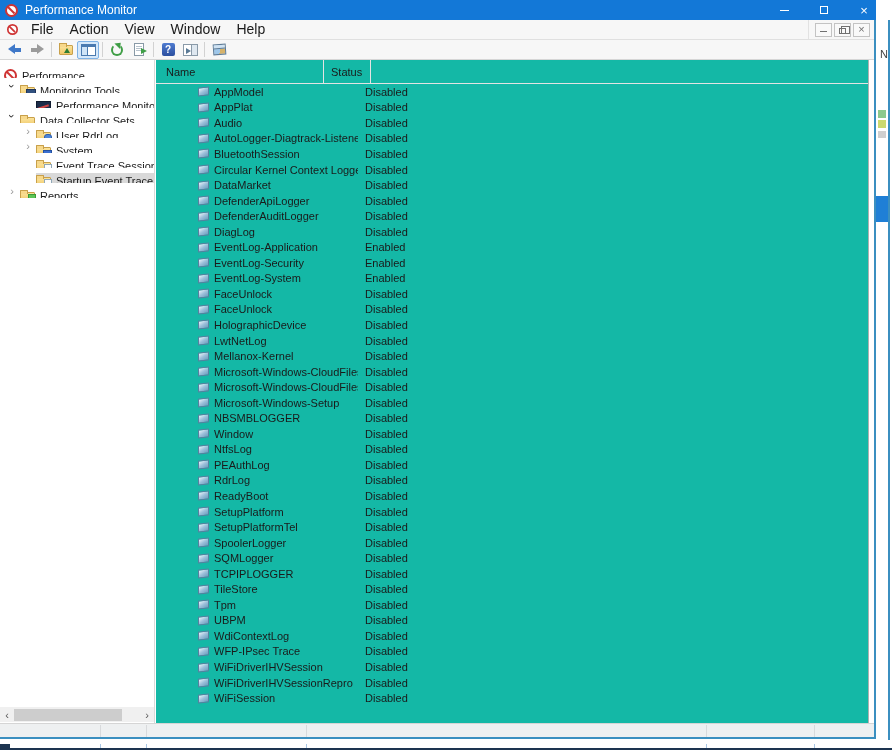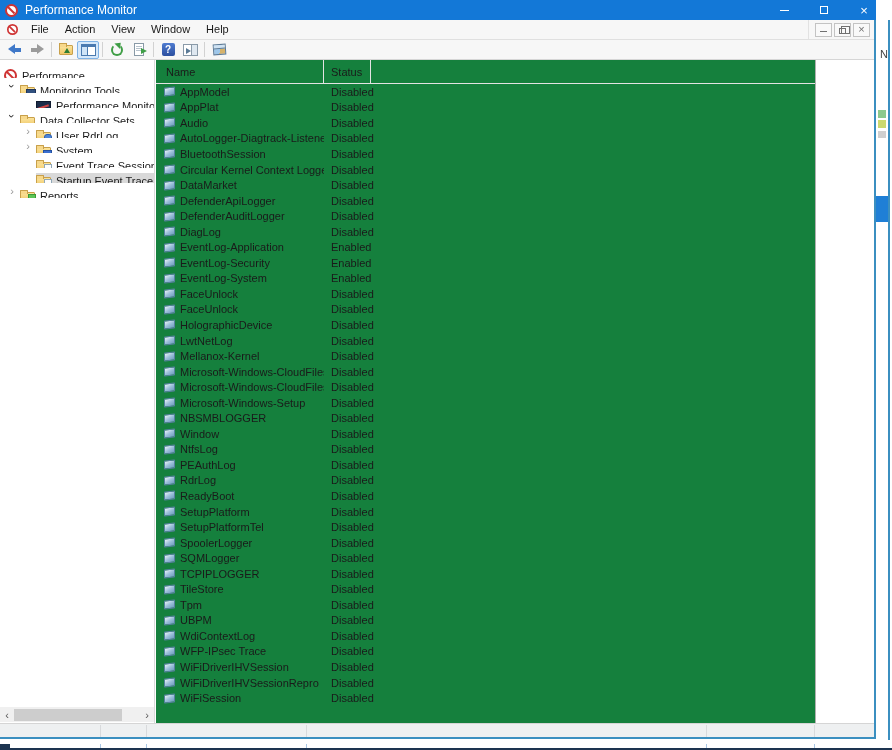--- a/index.html
+++ b/index.html
@@ -16,21 +16,21 @@
   .glyph-max { width:8px; height:8px; border:1px solid #fff; }
   .glyph-close { color:#fff; font-size:13px; line-height:1; }
 
   
   .perfmon-badge { position:relative; width:13px; height:13px; border:2px solid #cf3434; border-radius:50%; background:#fff; flex:0 0 auto; }
   .perfmon-badge::after { content:""; position:absolute; left:3px; top:-1px; width:2px; height:10px; background:#cf3434; transform:rotate(-45deg); }
 
   
   #menubar { position:absolute; left:0; top:20px; width:874px; height:20px; background:#f7f7f7; border-bottom:1px solid #e0e0e0; display:flex; align-items:center; }
   #menubar .app-icon { margin-left:6px; margin-right:4px; transform:scale(.85); }
-  .menu-item { font-size:11px; color:#1a1a1a; padding:8px 8px; line-height:19px; }
+  .menu-item { font-size:14px; color:#1a1a1a; padding:8px 8px; line-height:19px; }
   #mdi-controls { margin-left:auto; display:flex; align-items:center; border-left:1px solid #e2e2e2; padding:0 4px; height:100%; }
   .mdibtn { width:17px; height:14px; border:1px solid #c3c3c3; background:#f9f9f9; display:flex; align-items:center; justify-content:center; margin-left:2px; }
   .g-mdimin { width:7px; height:1px; background:#707070; margin-top:4px; }
   .g-mdirestore { position:relative; width:7px; height:6px; border:1px solid #707070; background:#f9f9f9; margin-top:2px; }
   .g-mdirestore::before { content:""; position:absolute; left:1px; top:-3px; width:7px; height:6px; border:1px solid #707070; }
   .g-mdiclose { color:#707070; font-size:11px; line-height:1; }
 
   
   #toolbar { position:absolute; left:0; top:40px; width:874px; height:20px; background:#f7f7f7; border-bottom:1px solid #d6d6d6; display:flex; align-items:center; padding-left:4px; }
   .tbtn { width:22px; height:18px; display:flex; align-items:center; justify-content:center; }
@@ -85,27 +85,27 @@
   .ti.perfmon::after { content:""; position:absolute; left:3px; top:-1px; width:2px; height:10px; background:#cf3434; transform:rotate(-45deg); }
   .ti.chartline { height:11px; margin-top:1px; background:#1d2c49; border:1px solid #101b30; }
   .ti.chartline::after { content:""; position:absolute; left:1px; top:4px; width:11px; height:2px; background:#d04545; transform:rotate(-18deg); }
 
   
   #tree-hscroll { position:absolute; left:0; bottom:1px; width:154px; height:15px; background:#f0f0f0; display:flex; align-items:center; }
   .sb-arrow { width:14px; height:15px; display:flex; align-items:center; justify-content:center; color:#5a5a5a; font-size:11px; flex:0 0 auto; }
   #hscroll-thumb { position:absolute; left:14px; top:1.5px; width:108px; height:12px; background:#cdcdcd; }
 
   
-  #list-pane { position:absolute; left:156px; top:0; width:660px; height:100%; background:#15803d; border-right:1px solid #b0b0b0;text-align:right; }
+  #list-pane { position:absolute; left:156px; top:0; width:713px; height:100%; background:#14b8a6; border-right:1px solid #b0b0b0;text-align:right; }
   #list-header { display:flex; height:24px; border-bottom:1px solid #e3e3e3; align-items:stretch; font-size:11px; color:#1a1a1a; }
   .hcell { display:flex; align-items:center; border-right:1px solid #e3e3e3; padding-left:10px; }
   .hcell.col-name { width:168px; }
   .hcell.col-status { width:47px; padding-left:7px; }
   .lrow { display:flex; height:15.55px; align-items:center; font-size:11px; color:#1a1a1a; }
-  .lcell-name { width:168px; padding-left:8px; display:flex; align-items:center; overflow:hidden; white-space:nowrap; }
+  .lcell-name { width:168px; padding-left:8px; display:flex; align-items:center; overflow:hidden; white-space:nowrap;margin-left:34px; }
   .lcell-status { padding-left:7px; white-space:nowrap; }
   .li-icon { width:11px; height:9px; margin-right:5px; background:linear-gradient(150deg,#ddeaf4 10%,#9cc0da 50%,#6d9abc); border:1px solid #57809f; border-radius:1px; transform:skewY(-6deg); flex:0 0 auto; }
 
   
   #status-strip { position:absolute; left:0; top:723px; width:874px; height:14px; background:#eef0f1; border-top:1px solid #d5d5d5; }
   .ss-div { position:absolute; top:1px; bottom:0; width:1px; background:#d8dadc; }
   #win-border-right { position:absolute; left:874px; top:20px; width:2px; height:719px; background:#3b8fc0; }
   #win-border-bottom { position:absolute; left:0; top:737px; width:876px; height:2px; background:#3b8fc0; }
 
   

